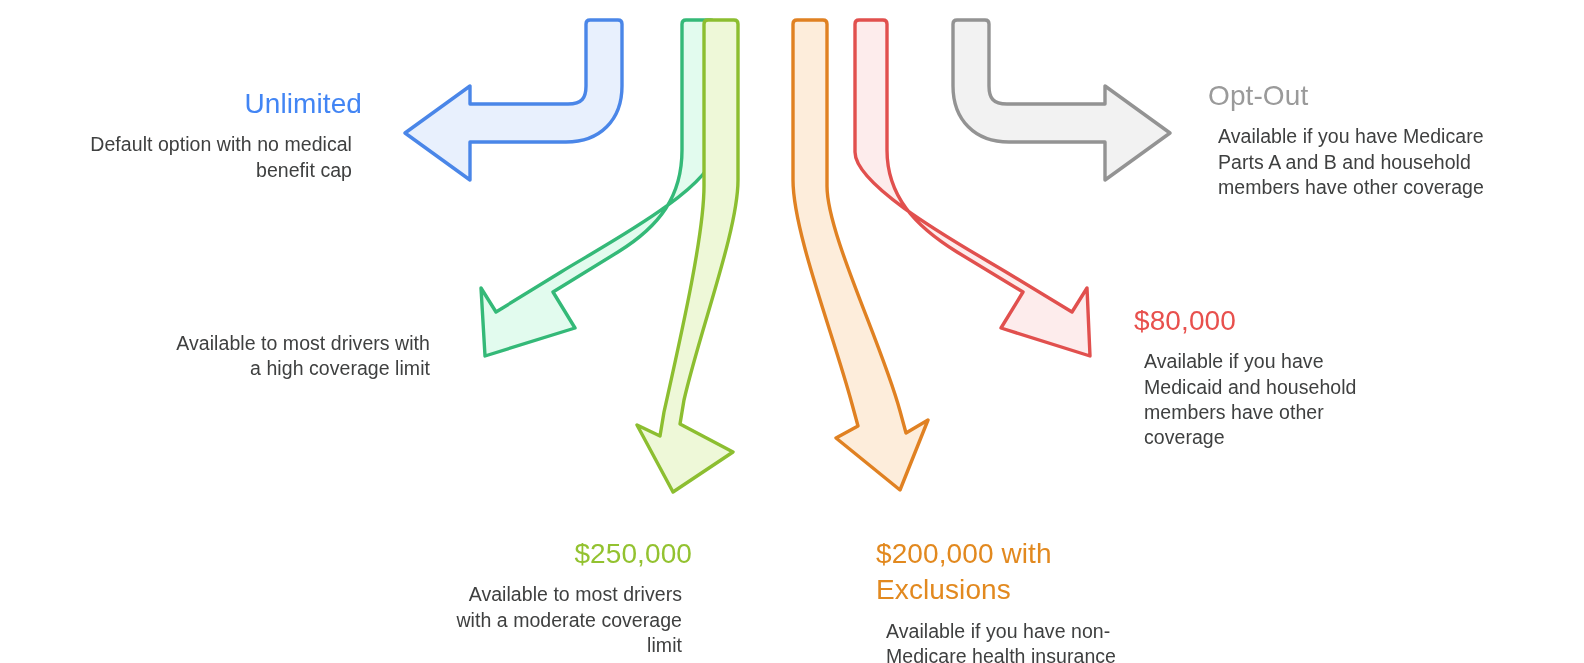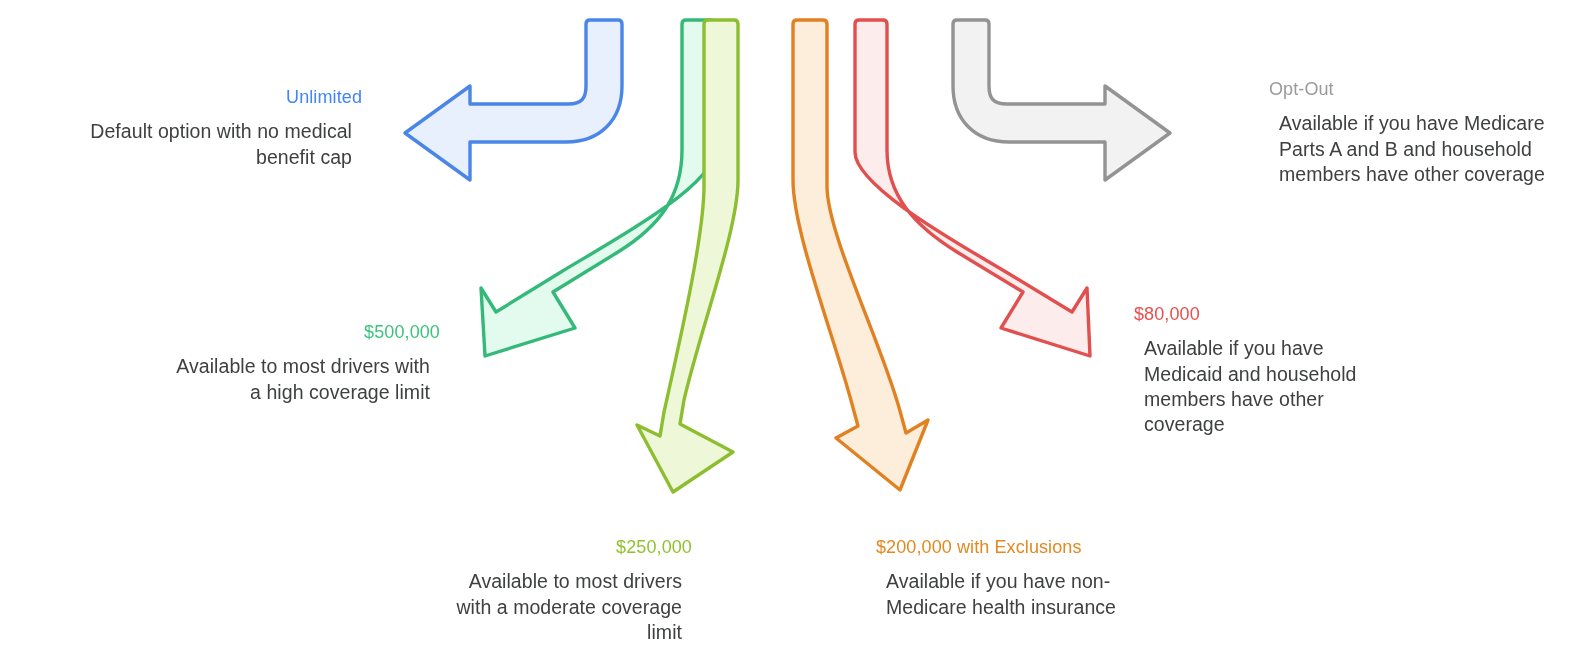--- a/index.html
+++ b/index.html
@@ -25,21 +25,21 @@
     left: 0;
     top: 0;
     width: 1584px;
     height: 663px;
   }
   .label-block {
     position: absolute;
     line-height: 1.30;
   }
   .label-title {
-    font-size: 18px;
+    font-size: 28px;
     font-weight: 400;
     margin: 0 0 1px 0;
     letter-spacing: 0.1px;
   }
   .label-desc {
     font-size: 19.5px;
     font-weight: 400;
     color: #3f4040;
     margin: 10px;
     letter-spacing: 0.05px;
@@ -57,21 +57,21 @@
   #label-250000 {
     left: 420px; top: 536px; width: 272px;
   }
   #label-250000-excl {
     left: 876px; top: 536px; width: 264px;
   }
   #label-50000 {
     left: 1134px; top: 303px; width: 250px;
   }
   #label-optout {
-    left: 1269px; top: 78px;  width: 300px;
+    left: 1208px; top: 78px;  width: 300px;
   }
 </style>
 </head>
 <body style="background: rgb(255, 255, 255);">
 
 <div id="diagram-root">
 
   <svg id="arrow-layer" viewBox="0 0 1584 663" width="1584" height="663" xmlns="http://www.w3.org/2000/svg">
 
     <g>
@@ -176,21 +176,20 @@
                Q 953 20, 953 24 Z" fill="#f2f2f2" stroke="#939393" stroke-width="3.4" stroke-linejoin="round" stroke-linecap="round"></path>
     </g>
   </svg>
 
   <div class="label-block align-right" id="label-unlimited">
     <div class="label-title" style="color: rgb(66, 133, 244);">Unlimited</div>
     <div class="label-desc">Default option with no medical benefit cap</div>
   </div>
 
   <div class="label-block align-right" id="label-500000">
-    <div class="label-title" style="color: rgb(60, 195, 126);">$500,000</div>
     <div class="label-desc">Available to most drivers with a high coverage limit</div>
   </div>
 
   <div class="label-block align-right" id="label-250000">
     <div class="label-title" style="color: rgb(147, 194, 48);">$250,000</div>
     <div class="label-desc">Available to most drivers with a moderate coverage limit</div>
   </div>
 
   <div class="label-block align-left" id="label-250000-excl">
     <div class="label-title" style="color: rgb(226, 137, 31);">$200,000 with Exclusions</div>

